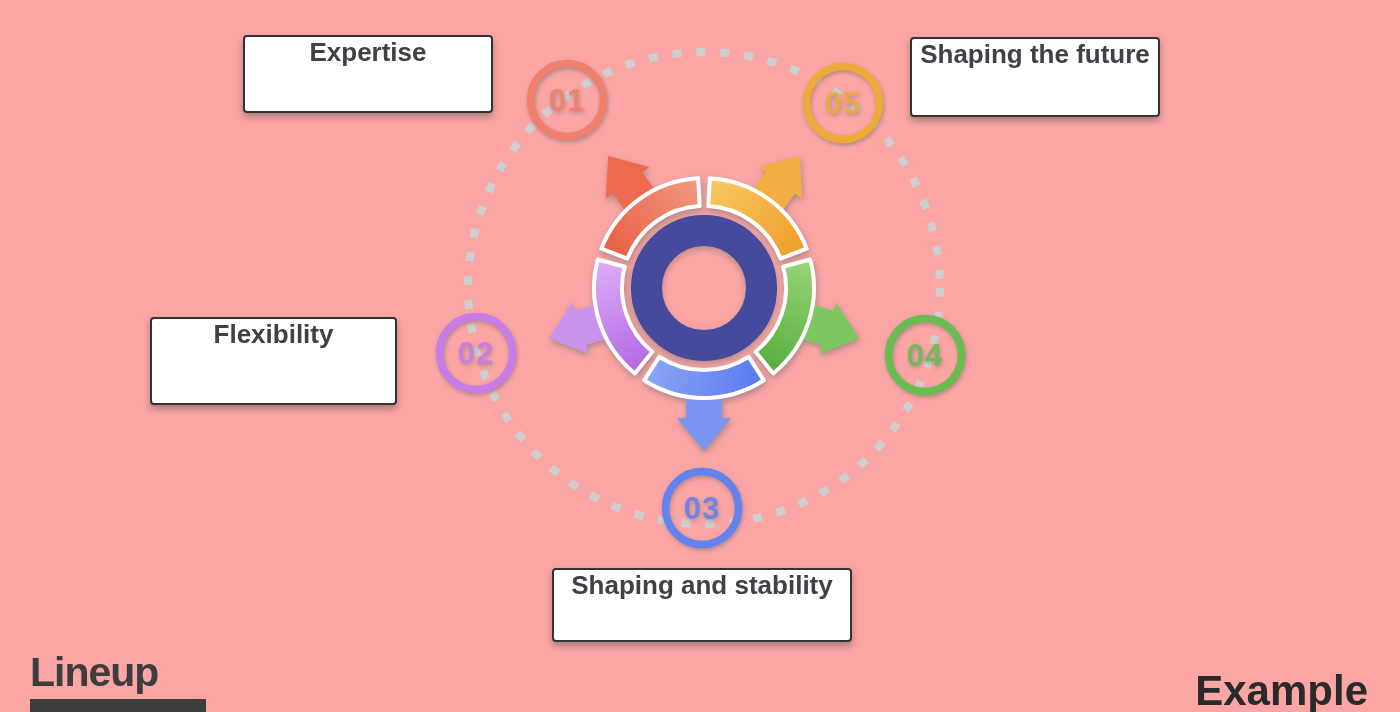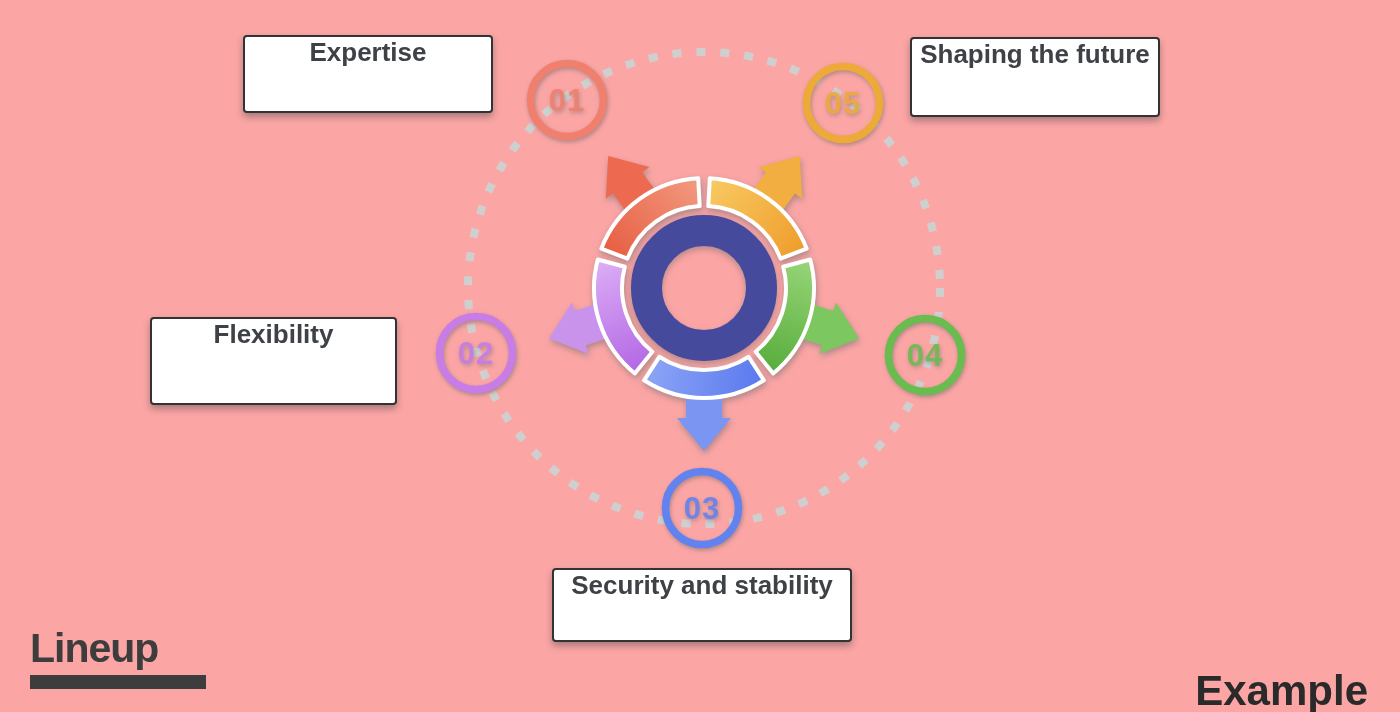--- a/index.html
+++ b/index.html
@@ -21,21 +21,21 @@
   .box-cutting    { left:1003px; top:315px; width:258px; height:82px; }
   .box-security   { left:552px;  top:568px; width:300px; height:74px; }
 
   svg.diagram { position:absolute; left:0; top:0; }
   .seg   { filter:drop-shadow(1px 3px 3px rgba(110,110,110,0.55)); }
   .ringc { filter:drop-shadow(1px 2px 2px rgba(110,110,110,0.55)); }
   .core  { filter:drop-shadow(0px 3px 3px rgba(110,110,110,0.5)); }
   .num-text { font-family:"Liberation Sans", sans-serif; font-size:31px; font-weight:700; letter-spacing:1px; opacity:0.88; }
 
   .logo { position:absolute; left:30px; top:626px; color:#3d3d3d; }
-  .logo-word { font-size:41px; font-weight:800; letter-spacing:-1px; line-height:1.1; }
+  .logo-word { font-size:41px; font-weight:800; letter-spacing:-1px; line-height:1.1;margin-top:24px; }
   .logo-bar  { width:176px; height:14px; background:#3d3d3d; margin-top:4px; }
   .watermark {
     position:absolute; right:32px; top:644px;
     font-size:42px; font-weight:700; color:#2a2a2a; letter-spacing:0px;margin-top:23px;
   }
 </style>
 </head>
 <body>
 
 <div class="canvas">
@@ -122,21 +122,21 @@
   <div class="label-box box-expertise">
     <span>Expertise</span>
   </div>
   <div class="label-box box-shaping">
     <span>Shaping the future</span>
   </div>
   <div class="label-box box-flex">
     <span>Flexibility</span>
   </div>
   <div class="label-box box-security">
-    <span>Security and stability</span>
+    <span>Shaping and stability</span>
   </div>
 
   <div class="logo">
     <div class="logo-word">Lineup</div>
     <div class="logo-bar"></div>
   </div>
   <div class="watermark">Example</div>
 
 </div>
 

